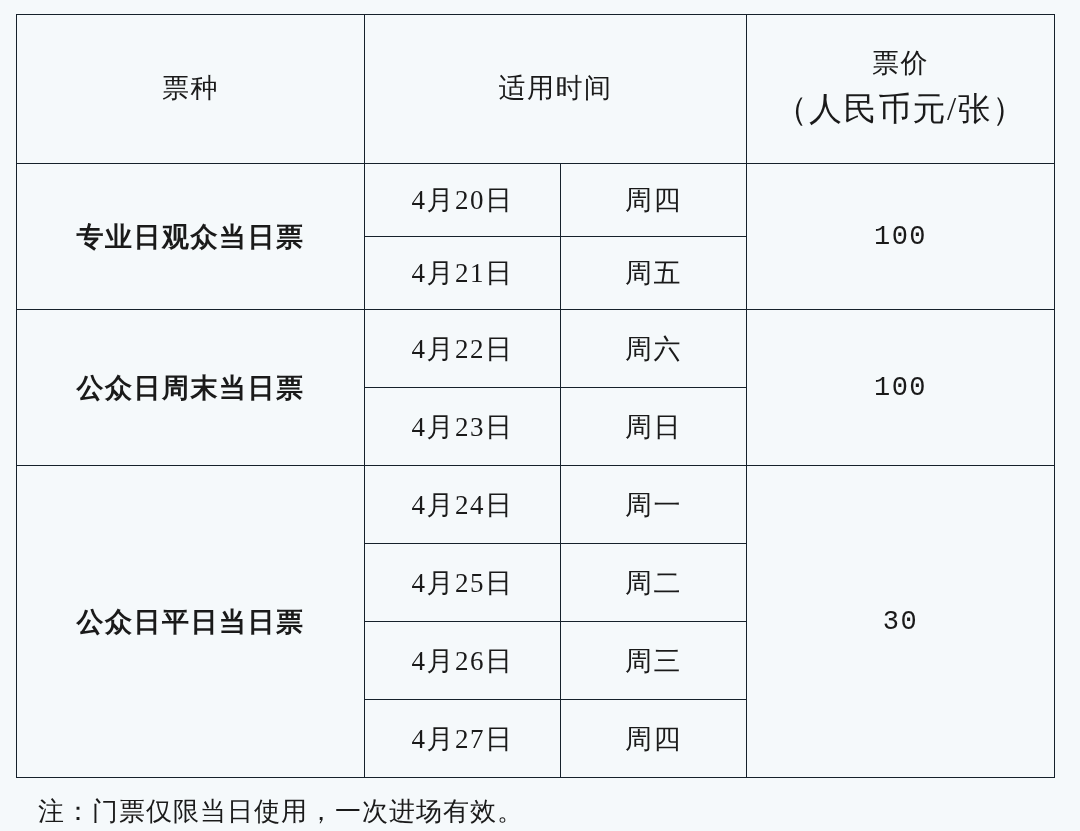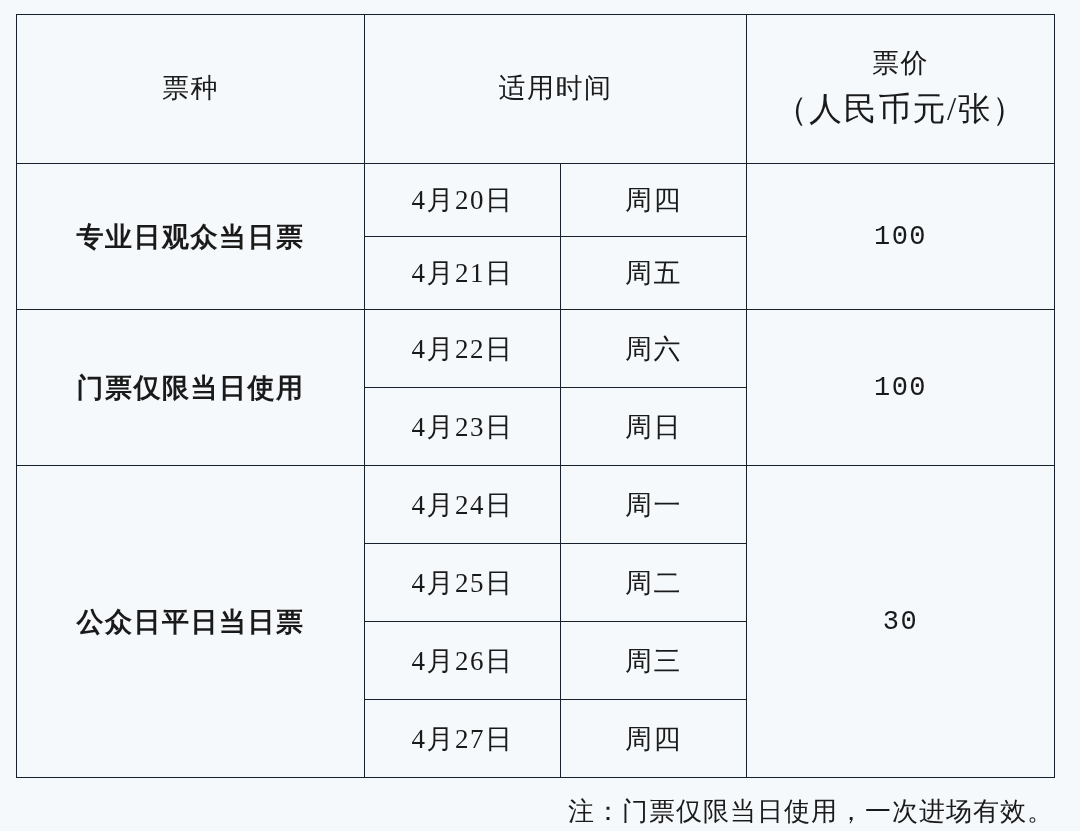--- a/index.html
+++ b/index.html
@@ -64,21 +64,20 @@
   }
   .date-cell, .week-cell {
     font-size: 27px;
   }
   .note {
     margin-top: 16px;
     padding-left: 22px;
     font-size: 26px;
     letter-spacing: 1px;
     line-height: 1.4;
-    text-align: right;
   }
 </style>
 </head>
 <body>
 
 <div class="page">
 
   <table class="ticket-table">
     <colgroup>
       <col class="c-type">
@@ -101,21 +100,21 @@
         <td class="date-cell">4月20日</td>
         <td class="week-cell">周四</td>
         <td class="price-cell" rowspan="2">100</td>
       </tr>
       <tr class="row-date">
         <td class="date-cell">4月21日</td>
         <td class="week-cell">周五</td>
       </tr>
 
       <tr class="row-date-tall">
-        <td class="type-cell" rowspan="2">门票仅限当日使用</td>
+        <td class="type-cell" rowspan="2">公众日周末当日票</td>
         <td class="date-cell">4月22日</td>
         <td class="week-cell">周六</td>
         <td class="price-cell" rowspan="2">100</td>
       </tr>
       <tr class="row-date-tall">
         <td class="date-cell">4月23日</td>
         <td class="week-cell">周日</td>
       </tr>
 
       <tr class="row-date-tall">

